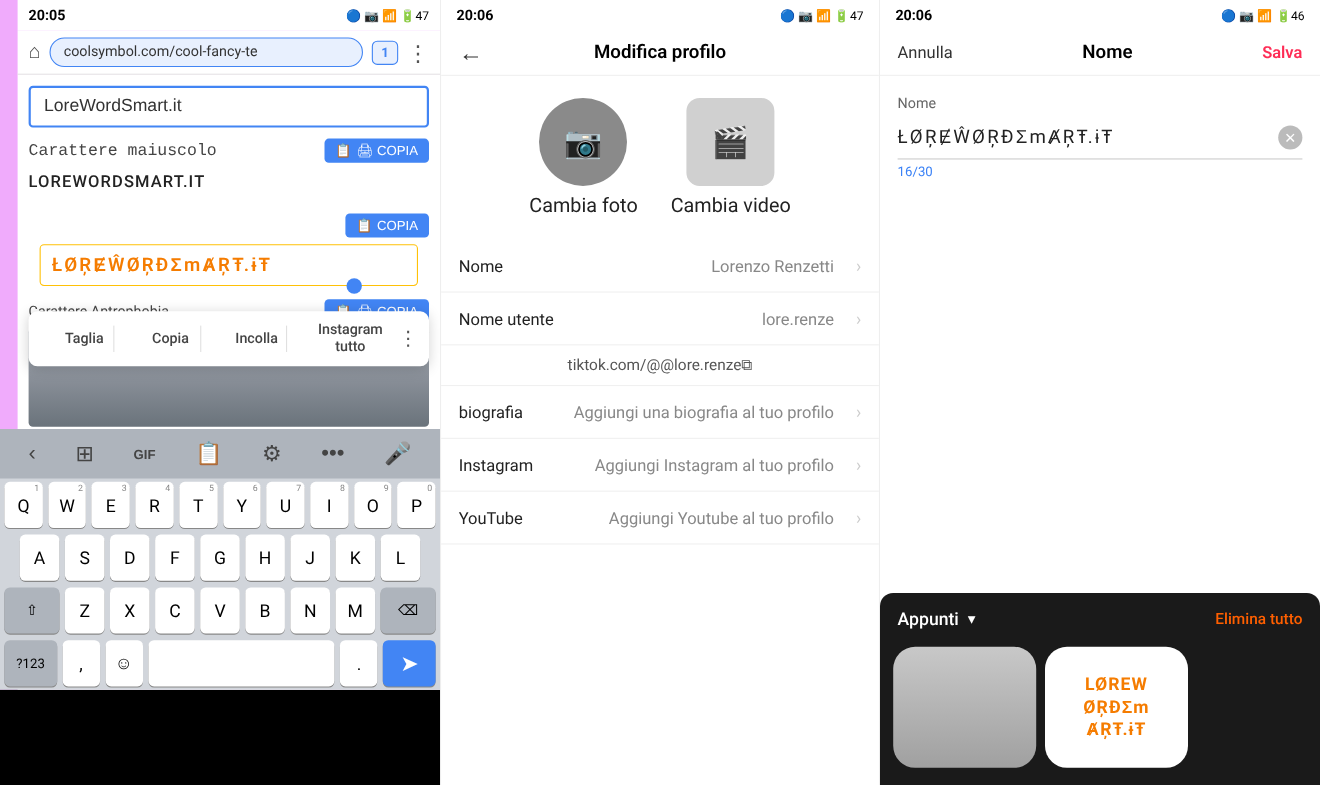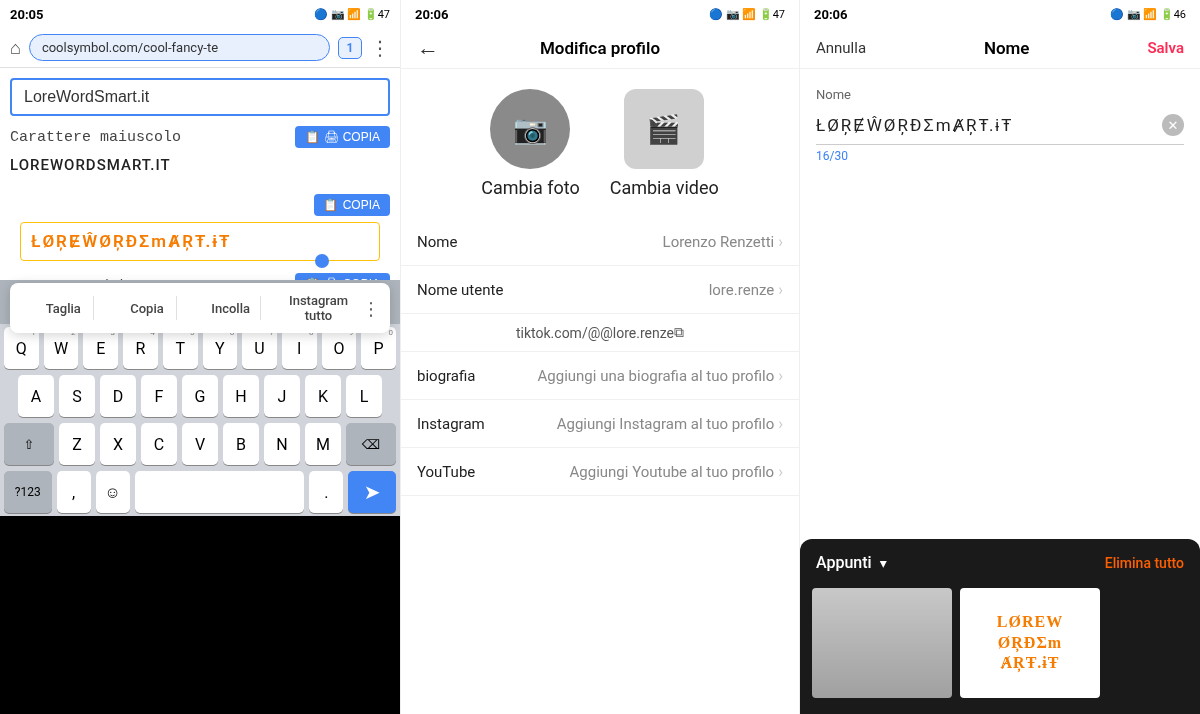--- a/index.html
+++ b/index.html
@@ -1,19 +1,19 @@
 <!DOCTYPE html>
 <html><head>
   <meta charset="utf-8">
   <style>
     * { box-sizing: border-box; margin: 0; padding: 0; }
     body { font-family: 'Roboto', Arial, sans-serif; background: #000; display: flex; width: 1200px; height: 714px; overflow: hidden; }
 
     
-    .panel1 { width: 400px; height: 516px; background: #f0abfc; display: flex; flex-direction: column; position: relative; }
+    .panel1 { width: 400px; height: 627px; background: #f0abfc; display: flex; flex-direction: column; position: relative; padding-left: 16px; }
     .panel1-statusbar { background: #fff; height: 28px; display: flex; align-items: center; justify-content: space-between; padding: 0 10px; font-size: 12px; color: #000; }
     .panel1-statusbar .time { font-weight: bold; font-size: 13px; }
     .panel1-statusbar .icons { display: flex; gap: 4px; align-items: center; font-size: 11px; }
     .panel1-urlbar { background: #fff; padding: 6px 10px; display: flex; align-items: center; gap: 8px; border-bottom: 1px solid #e0e0e0; }
     .panel1-urlbar .home-icon { font-size: 18px; color: #555; }
     .panel1-urlbar .url-field { flex: 1; background: #e8f0fe; border: 1.5px solid #4285f4; border-radius: 20px; padding: 5px 12px; font-size: 13px; color: #333; display: flex; align-items: center; }
     .panel1-urlbar .tab-btn { background: #e8f0fe; border: 1.5px solid #4285f4; border-radius: 5px; width: 24px; height: 22px; display: flex; align-items: center; justify-content: center; font-size: 12px; color: #4285f4; font-weight: bold; }
     .panel1-urlbar .more-icon { font-size: 20px; color: #555; }
     .panel1-content { flex: 1; background: #fff; overflow: hidden; position: relative; }
     .search-input-section { padding: 10px 10px 6px; }
@@ -58,21 +58,21 @@
     .panel2-title { font-size: 17px; font-weight: 600; color: #000; }
     .panel2-photos { display: flex; justify-content: center; gap: 30px; padding: 20px 16px 10px; }
     .photo-item { display: flex; flex-direction: column; align-items: center; gap: 8px; }
     .photo-circle { width: 80px; height: 80px; border-radius: 50%; background: #ccc; display: flex; align-items: center; justify-content: center; font-size: 28px; color: #fff; overflow: hidden; position: relative; }
     .photo-circle.has-photo { background: #8a8a8a; }
     .video-rect { width: 80px; height: 80px; border-radius: 12px; background: #d0d0d0; display: flex; align-items: center; justify-content: center; font-size: 28px; color: #888; }
     .photo-label { font-size: 18px; color: #222; }
     .profile-fields { padding: 10px 0; }
     .field-row { display: flex; align-items: center; justify-content: space-between; padding: 14px 16px; border-bottom: 1px solid #f0f0f0; }
     .field-label { font-size: 15px; color: #222; font-weight: 400; }
-    .field-value { font-size: 15px; color: #888; display: flex; align-items: center; gap: 4px; }
+    .field-value { font-size: 15px; color: #888; display: flex; align-items: center; gap: 20px; }
     .field-arrow { color: #ccc; font-size: 16px; }
     .field-link { display: flex; align-items: center; justify-content: center; padding: 10px 16px; border-bottom: 1px solid #f0f0f0; gap: 0; font-size: 14px; color: #555; }
     .copy-link-icon { font-size: 14px; color: #555; }
 
     
     .panel3 { width: 400px; height: 714px; background: #fff; display: flex; flex-direction: column; }
     .panel3-statusbar { background: #fff; height: 28px; display: flex; align-items: center; justify-content: space-between; padding: 0 14px; font-size: 12px; color: #000; }
     .panel3-statusbar .time { font-weight: bold; font-size: 13px; }
     .panel3-statusbar .icons { display: flex; gap: 4px; align-items: center; font-size: 11px; }
     .panel3-header { display: flex; align-items: center; justify-content: space-between; padding: 10px 16px; border-bottom: 1px solid #f0f0f0; }
@@ -85,21 +85,21 @@
     .panel3-clear-btn { background: #bbb; border: none; border-radius: 50%; width: 22px; height: 22px; display: flex; align-items: center; justify-content: center; color: #fff; font-size: 13px; cursor: pointer; }
     .panel3-char-count { padding: 4px 16px; font-size: 12px; color: #3b82f6; }
 
     
     .appunti-overlay { position: absolute; bottom: 0; left: 0; right: 0; background: #1a1a1a; border-radius: 12px 12px 0 0; z-index: 20; }
     .appunti-header { display: flex; align-items: center; justify-content: space-between; padding: 14px 16px 8px; }
     .appunti-title { font-size: 16px; color: #fff; font-weight: 500; display: flex; align-items: center; gap: 8px; }
     .appunti-chevron { color: #fff; font-size: 14px; }
     .appunti-delete-all { font-size: 14px; color: #fe5f00; font-weight: 500; cursor: pointer; }
     .appunti-items { display: flex; padding: 8px 12px 16px; gap: 8px; }
-    .appunti-item { width: 140px; height: 110px; border-radius: 4px; overflow: hidden; font-family: Liberation Serif, serif; }
+    .appunti-item { width: 130px; height: 110px; border-radius: 20px; overflow: hidden; }
     .appunti-item-gray { background: linear-gradient(180deg, #c8c8c8 0%, #a0a0a0 100%); }
     .appunti-item-text { background: #fff; display: flex; align-items: center; justify-content: center; padding: 8px; }
     .appunti-item-text span { font-size: 16px; color: #f57c00; font-weight: 700; letter-spacing: 1px; line-height: 1.3; text-align: center; }
 
     .panel3-relative { position: relative; flex: 1; overflow: hidden; }
   </style>
 </head>
 <body>
 
 <div class="panel1">

